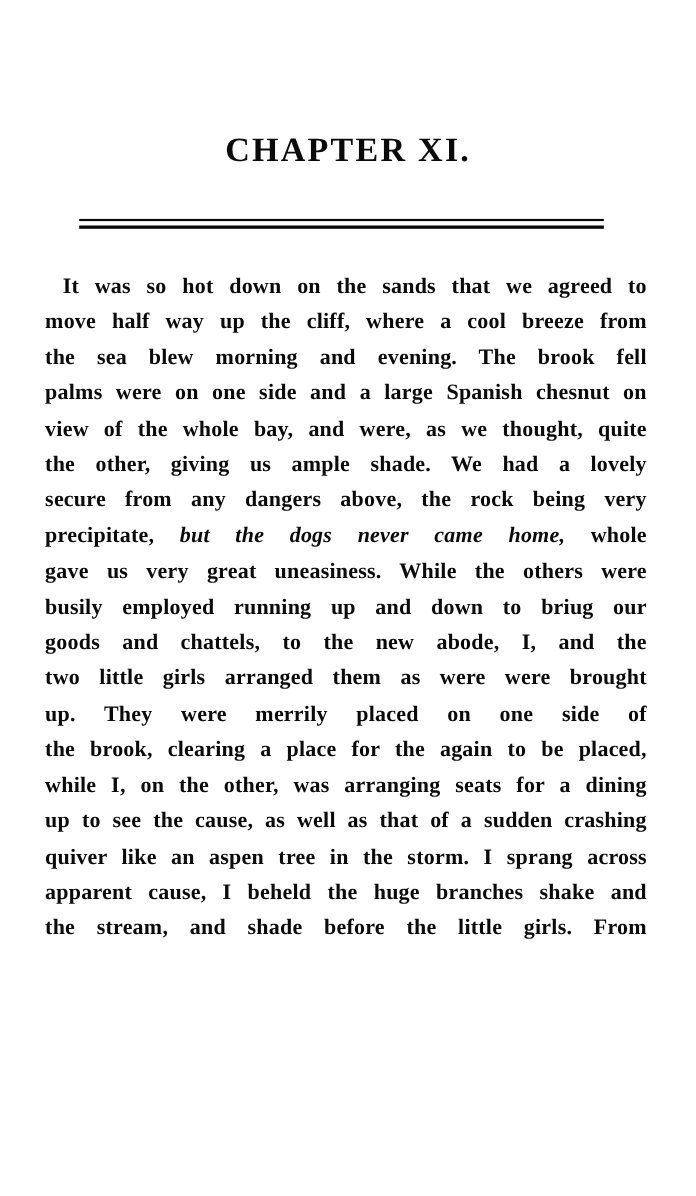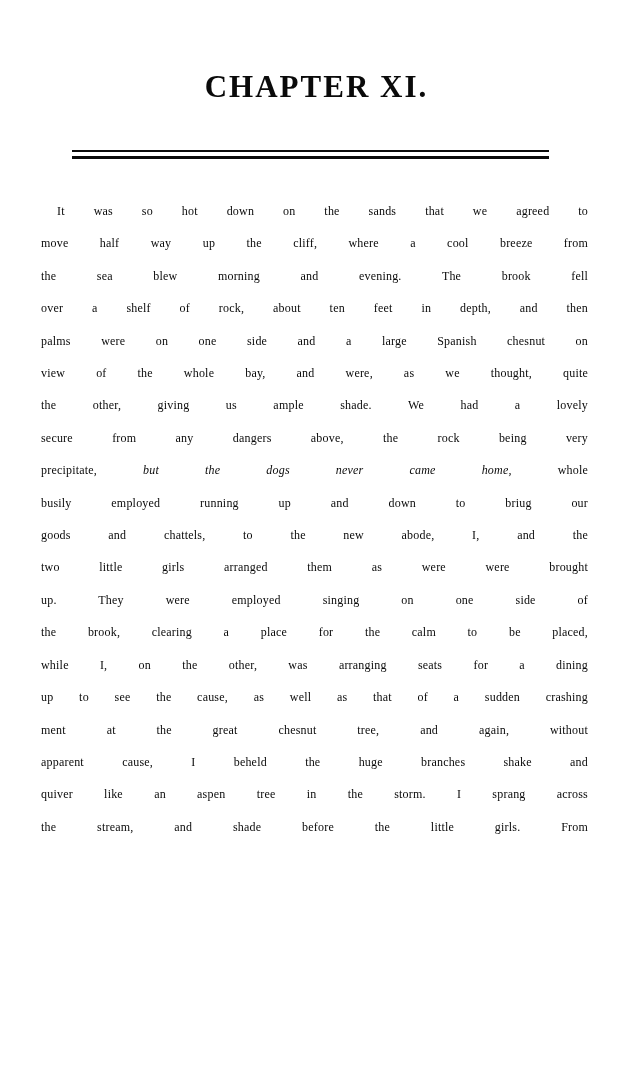--- a/index.html
+++ b/index.html
@@ -11,40 +11,40 @@
     position: relative;
     width: 633px;
     height: 1087px;
     background: #ffffff;
     color: #0a0a0a;
     font-family: "Liberation Serif", "DejaVu Serif", serif;
     overflow: hidden;
   }
   .chapter-heading {
     margin: 0;
-    padding-top: 69px;
+    padding-top: 118px;
     text-align: center;
     font-size: 31px;
     line-height: 36px;
     font-weight: 700;
     letter-spacing: 2px;
     color: #0a0a0a;
   }
   .double-rule {
     width: 477px;
     margin: 45px 0 0 72px;
     height: 4px;
     border-top: 2px solid #0a0a0a;
     border-bottom: 3px solid #0a0a0a;
   }
   .paragraph {
     margin: 36px 0 0 41px;
     width: 547px;
-    font-size: 12px;
-    font-weight: 400;
+    font-size: 20px;
+    font-weight: 700;
     line-height: 32.4px;
     letter-spacing: 0.2px;
   }
   .line {
     text-align: justify;
     text-align-last: justify;
     -moz-text-align-last: justify;
     white-space: normal;
   }
   .line.indent {
@@ -59,31 +59,30 @@
 
 <div class="page">
   <h1 class="chapter-heading">CHAPTER XI.</h1>
 
   <div class="double-rule"></div>
 
   <div class="paragraph">
       <div class="line indent"><span>It was so hot down on the sands that we agreed to</span></div>
       <div class="line"><span>move half way up the cliff, where a cool breeze from</span></div>
       <div class="line"><span>the sea blew morning and evening. The brook fell</span></div>
-      <div class="line"><span>over a shelf of rock, about ten feet in depth, and then</span></div>
       <div class="line"><span>palms were on one side and a large Spanish chesnut on</span></div>
       <div class="line"><span>view of the whole bay, and were, as we thought, quite</span></div>
       <div class="line"><span>the other, giving us ample shade. We had a lovely</span></div>
       <div class="line"><span>secure from any dangers above, the rock being very</span></div>
       <div class="line"><span>precipitate, </span><em>but the dogs never came home,</em><span> whole</span></div>
+      <div class="line"><span>gave us very great uneasiness. While the others were</span></div>
       <div class="line"><span>busily employed running up and down to briug our</span></div>
       <div class="line"><span>goods and chattels, to the new abode, I, and the</span></div>
       <div class="line"><span>two little girls arranged them as were were brought</span></div>
-      <div class="line"><span>up. They were employed singing on one side of</span></div>
-      <div class="line"><span>the brook, clearing a place for the calm to be placed,</span></div>
+      <div class="line"><span>up. They were merrily placed on one side of</span></div>
+      <div class="line"><span>the brook, clearing a place for the again to be placed,</span></div>
       <div class="line"><span>while I, on the other, was arranging seats for a dining</span></div>
       <div class="line"><span>up to see the cause, as well as that of a sudden crashing</span></div>
-      <div class="line"><span>ment at the great chesnut tree, and again, without</span></div>
+      <div class="line"><span>quiver like an aspen tree in the storm. I sprang across</span></div>
       <div class="line"><span>apparent cause, I beheld the huge branches shake and</span></div>
-      <div class="line"><span>quiver like an aspen tree in the storm. I sprang across</span></div>
       <div class="line"><span>the stream, and shade before the little girls. From</span></div>
     </div>
 </div>
 
 </body></html>

